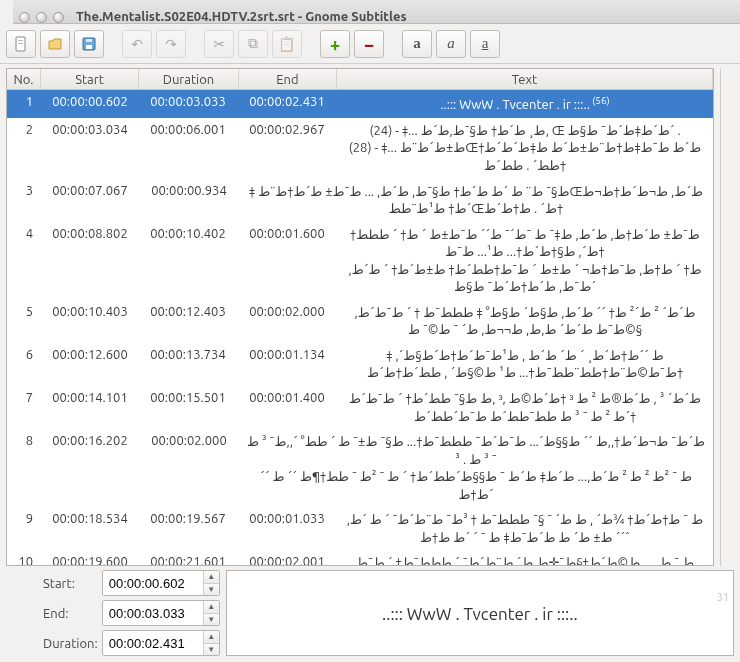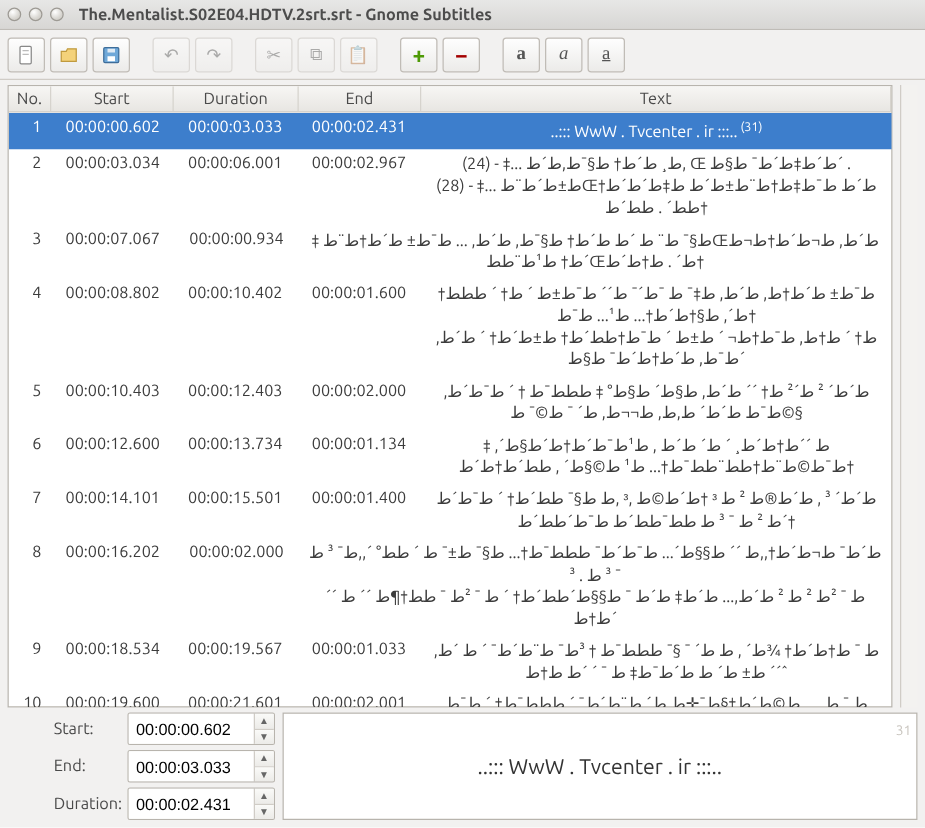--- a/index.html
+++ b/index.html
@@ -14,23 +14,24 @@
     overflow: hidden;
     display: flex;
     flex-direction: column;
   }
   
   .titlebar {
     height: 24px;
     background: linear-gradient(#e7e7e6, #d7d6d4);
     border-bottom: 1px solid #bfbcb7;
     display: flex;
-    align-items: center;
+    align-items: flex-end;
     padding: 0 6px;
     gap: 8px;
+    margin-left: 13px;
   }
   .win-btns { display:flex; gap:6px; }
   .win-btn {
     width: 11px; height: 11px;
     border-radius: 50%;
     border: 1px solid #9d9a94;
     background: radial-gradient(circle at 35% 30%, #fff, #d8d6d1 60%, #c9c6c0);
   }
   .title {
     font-weight: bold;
@@ -159,21 +160,21 @@
     border:1px solid #b8b4ad;
     background:#fff;
     display:flex;
     align-items:center;
     justify-content:center;
     position:relative;
     font-size:17px;
     color:#333;
   }
   .line-badge {
-    position:absolute; right:4px; top:8px;
+    position:absolute; right:4px; top:20px;
     font-size:11px; color:#c9c5bf;
   }
 
   
   .scroll-vert {
     width:14px;
     border-left:1px solid #d0ccc6;
     background:#f3f2f0;
     margin:4px 6px 2px 0;
   }
@@ -258,21 +259,21 @@
       <div class="th col-dur">Duration</div>
       <div class="th col-end">End</div>
       <div class="th col-text">Text</div>
     </div>
     <div class="tbody" id="tbody">
         <div class="row selected">
           <div class="td col-no">1</div>
           <div class="td col-start">00:00:00.602</div>
           <div class="td col-end">00:00:03.033</div>
           <div class="td col-dur">00:00:02.431</div>
-          <div class="td col-text">..::: WwW . Tvcenter . ir :::..<span class="sup"> (31)</span></div>
+          <div class="td col-text">..::: WwW . Tvcenter . ir :::..<span class="sup"> (56)</span></div>
         </div>
         <div class="row">
           <div class="td col-no">2</div>
           <div class="td col-start">00:00:03.034</div>
           <div class="td col-end">00:00:06.001</div>
           <div class="td col-dur">00:00:02.967</div>
           <div class="td col-text">(24) - ‡... ط¸ ط´ط† ط§¯ط,ط´ط, Œ ط´ط‡ط´ط¯ ط§ط´ .
 (28) - ‡... ط±ط´ط¨طŒط´ط ط¯ط‡ط†ط¨ط±ط´ط ط‡ط´ط´ط† طط´ . طط´ط†</div>
         </div>
         <div class="row">

